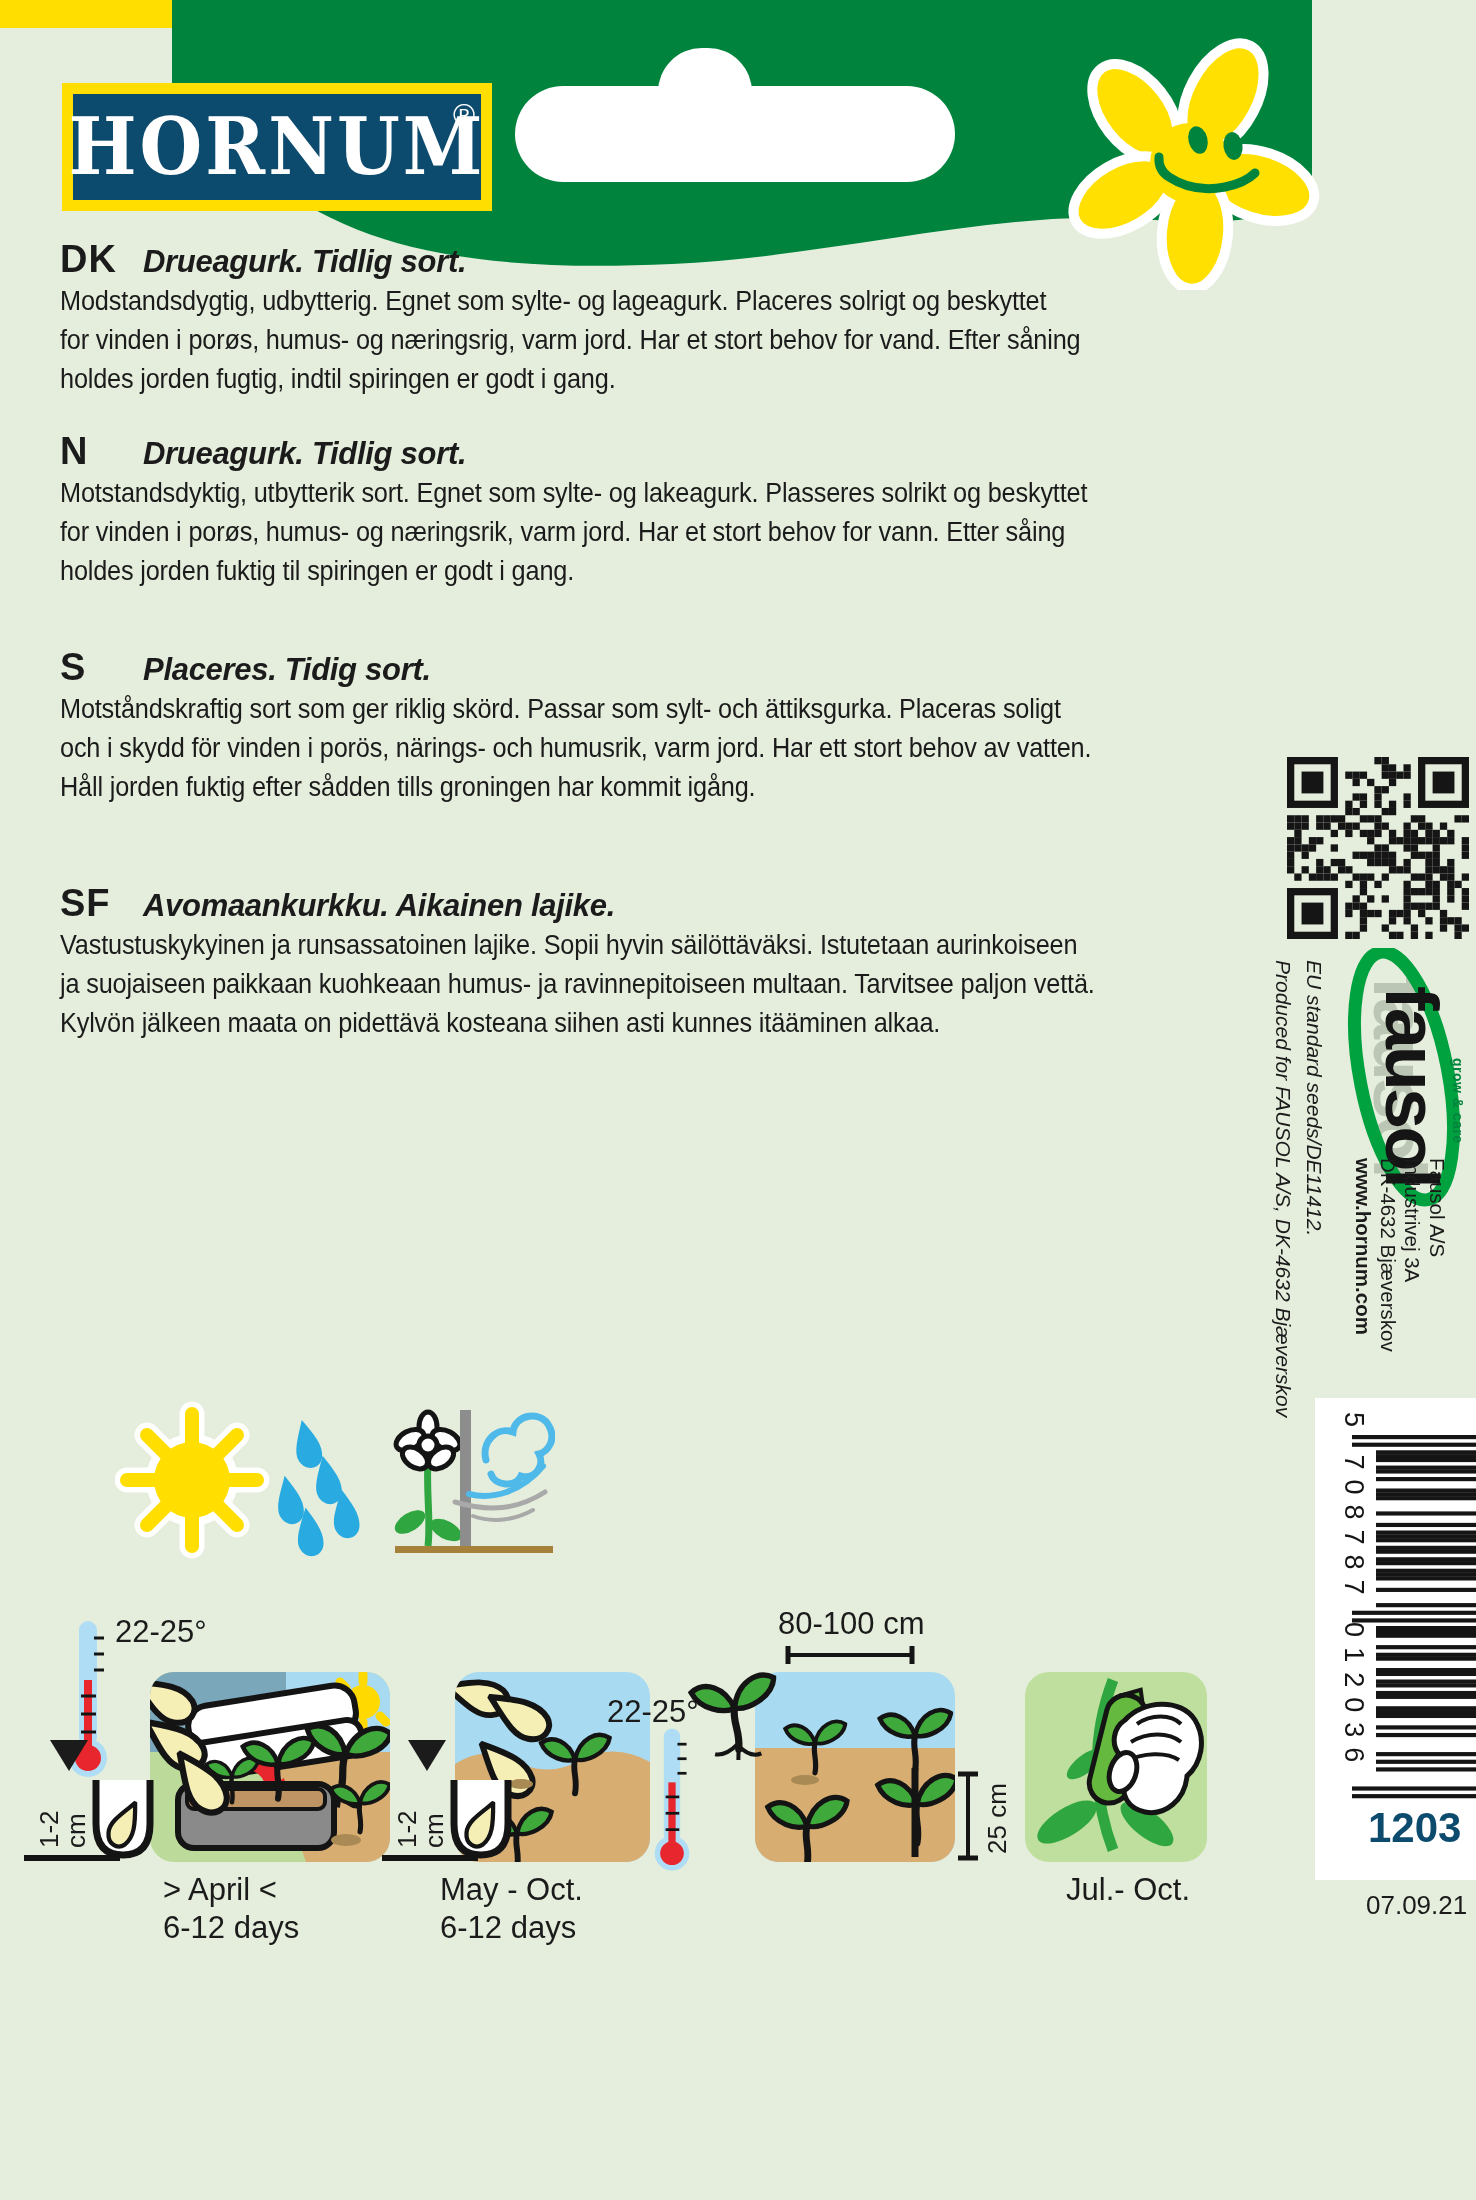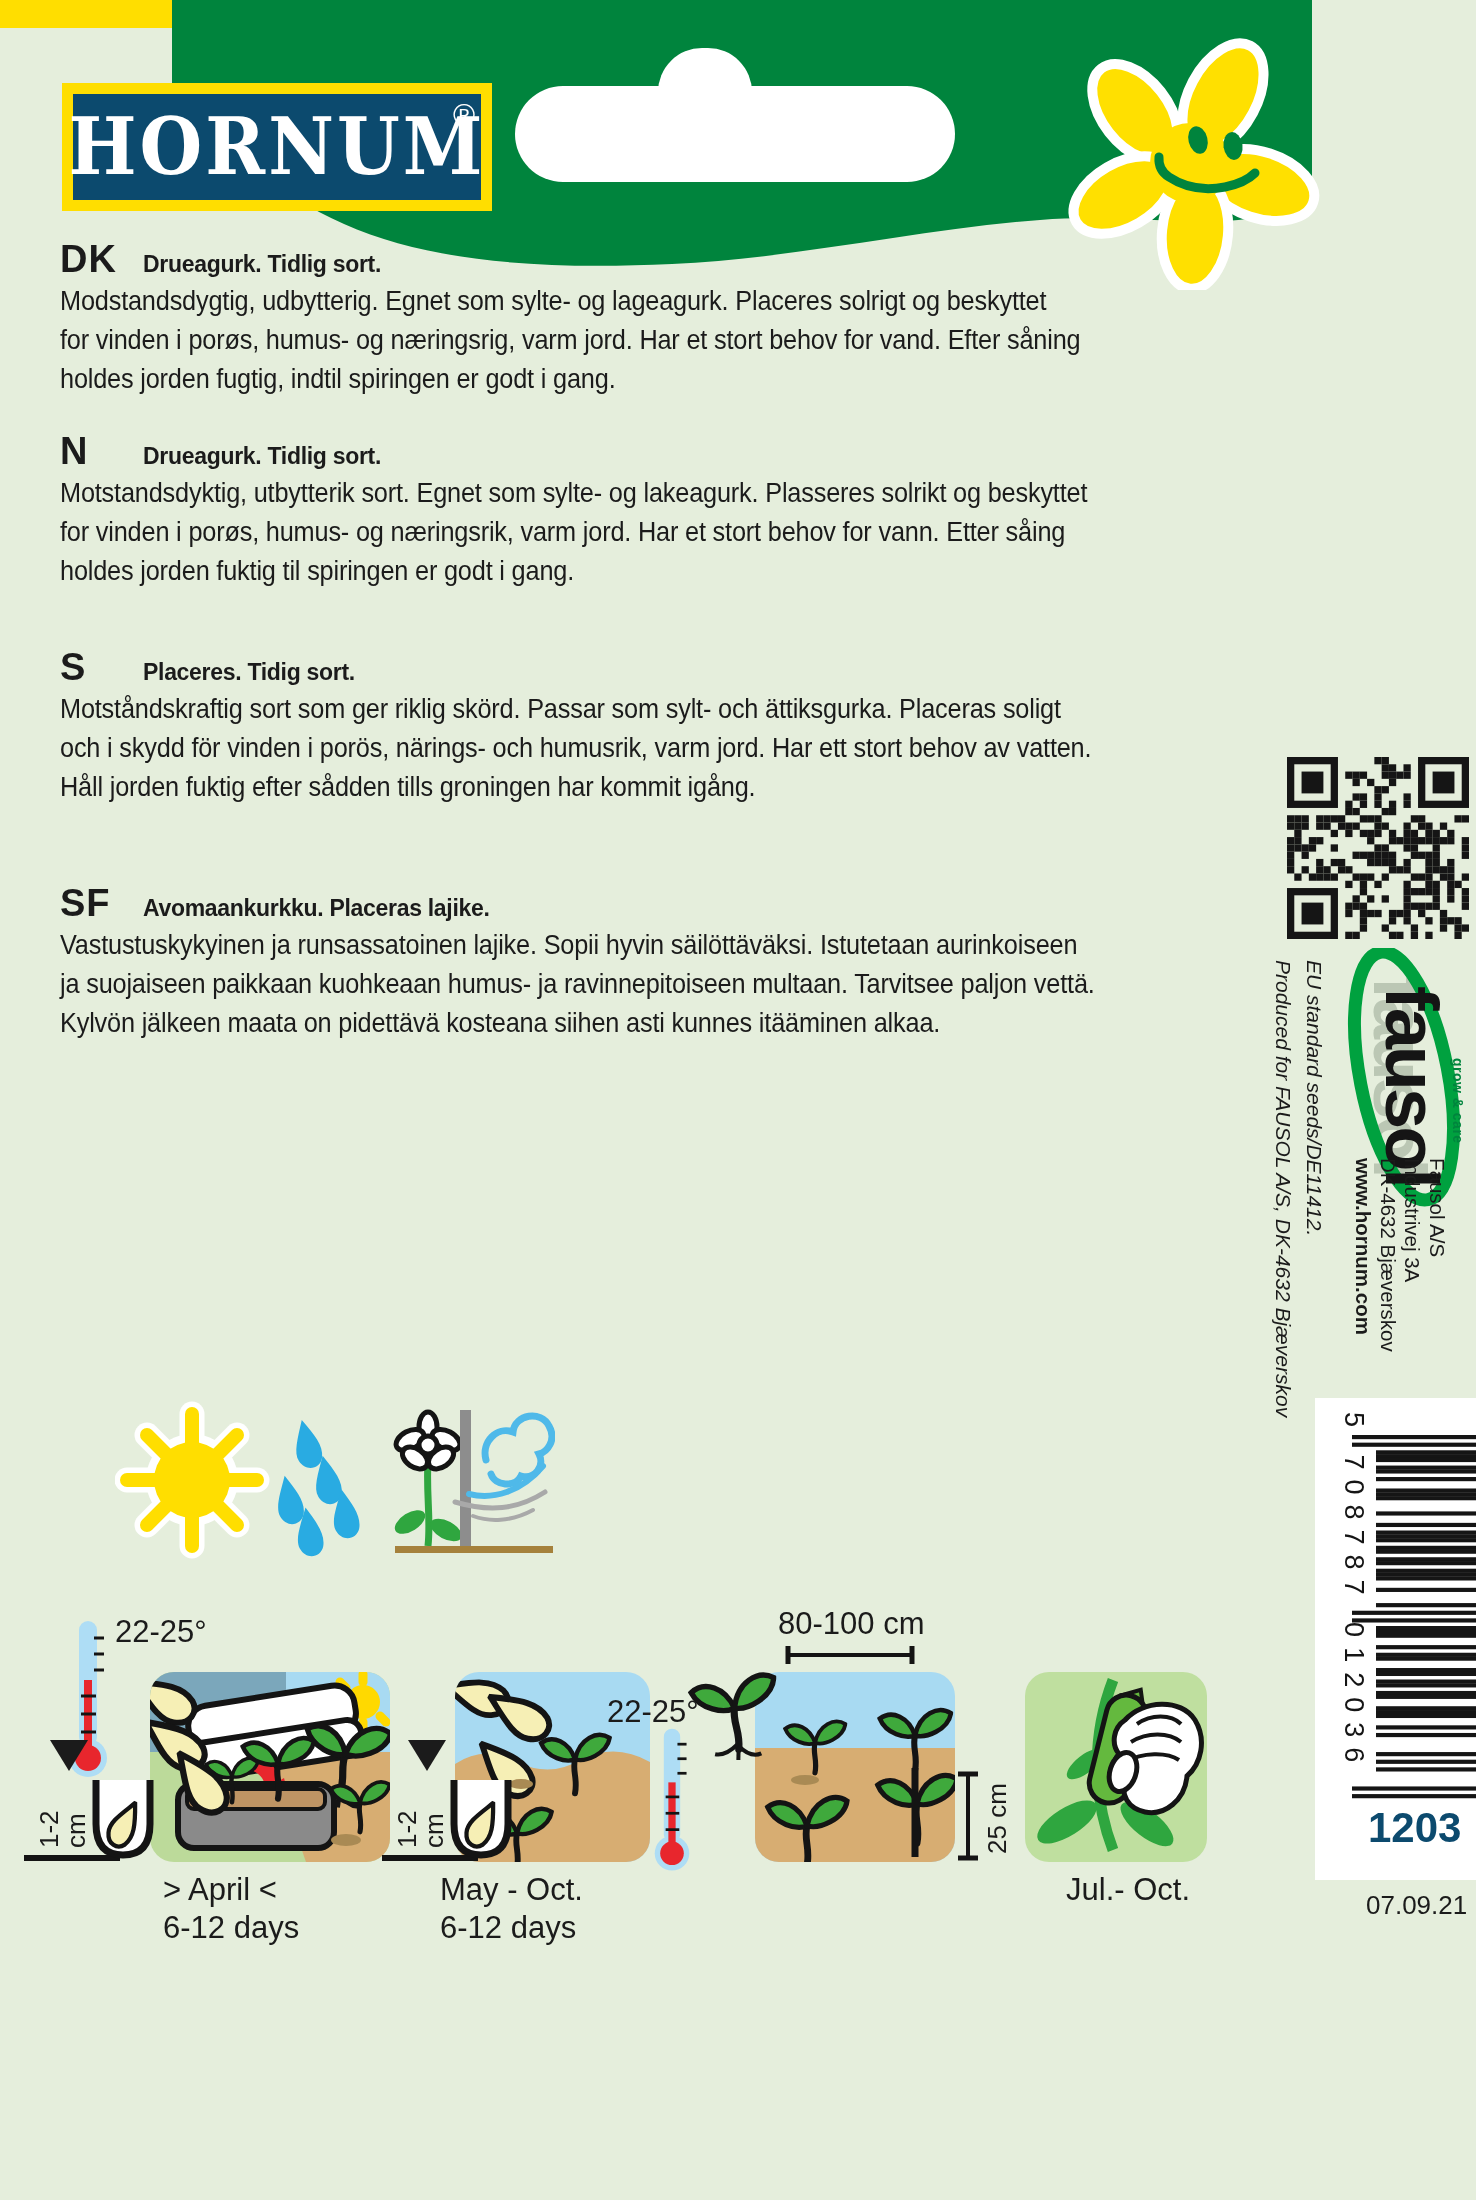--- a/index.html
+++ b/index.html
@@ -14,21 +14,21 @@
   #brand-box{left:62px;top:83px;width:430px;height:128px;background:#FFDE00;padding:0;}
   #brand-inner{position:absolute;left:11px;top:11px;right:11px;bottom:11px;background:#0c4a6e;
      display:flex;align-items:center;justify-content:center;}
   #brand-name{font-family:"DejaVu Serif",serif;font-weight:bold;color:#fff;font-size:72px;
      letter-spacing:3px;line-height:1;transform:scaleY(1.08);}
   #brand-reg{position:absolute;right:6px;top:4px;color:#fff;font-size:30px;font-family:"Liberation Sans",sans-serif;}
   
   .section{position:absolute;left:60px;width:1250px;}
   .sec-head{display:flex;align-items:baseline;}
   .sec-code{font-size:38px;font-weight:800;width:83px;flex:0 0 83px;letter-spacing:1px;}
-  .sec-title{font-size:23px;font-weight:bold;letter-spacing:-0.3px;text-align:right;}
+  .sec-title{font-size:31px;font-weight:bold;font-style:italic;letter-spacing:-0.3px;text-align:right;}
   .sec-body{}
   .bl{font-size:27.5px;line-height:39px;white-space:nowrap;transform:scaleX(0.92);
       transform-origin:0 0;letter-spacing:-0.2px;}
   
   .rot90{transform:rotate(90deg);transform-origin:0 0;}
   .rotm90{transform:rotate(-90deg);transform-origin:0 0;}
   #eu-text{left:1330px;top:960px;width:400px;font-style:italic;font-size:21px;line-height:31px;white-space:nowrap;}
   #addr-block{left:1449px;top:1158px;width:200px;font-size:20.5px;line-height:24.5px;white-space:nowrap;}
   #addr-web{font-weight:bold;}
   
@@ -155,21 +155,21 @@
   <div class="sec-body">
     <div class="bl">Motståndskraftig sort som ger riklig skörd. Passar som sylt- och ättiksgurka. Placeras soligt</div>
     <div class="bl">och i skydd för vinden i porös, närings- och humusrik, varm jord. Har ett stort behov av vatten.</div>
     <div class="bl">Håll jorden fuktig efter sådden tills groningen har kommit igång.</div>
   </div>
 </div>
 
 <div class="section" style="top:882px">
   <div class="sec-head">
     <span class="sec-code">SF</span>
-    <span class="sec-title">Avomaankurkku. Placeras lajike.</span>
+    <span class="sec-title">Avomaankurkku. Aikainen lajike.</span>
   </div>
   <div class="sec-body">
     <div class="bl">Vastustuskykyinen ja runsassatoinen lajike. Sopii hyvin säilöttäväksi. Istutetaan aurinkoiseen</div>
     <div class="bl">ja suojaiseen paikkaan kuohkeaan humus- ja ravinnepitoiseen multaan. Tarvitsee paljon vettä.</div>
     <div class="bl">Kylvön jälkeen maata on pidettävä kosteana siihen asti kunnes itääminen alkaa.</div>
   </div>
 </div>
 
 <svg class="abs" id="qr-svg" style="left:1287px;top:757px" width="182" height="182" viewBox="0 0 182 182">
     <rect x="87.36" y="0" width="7.28" height="7.28" fill="#151515"></rect>

